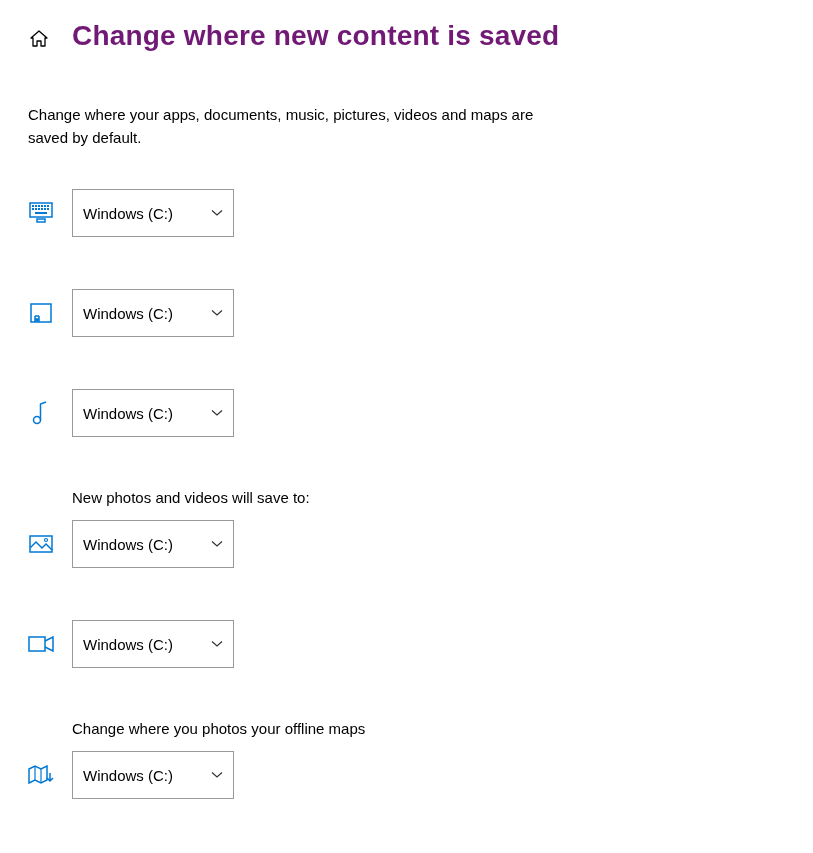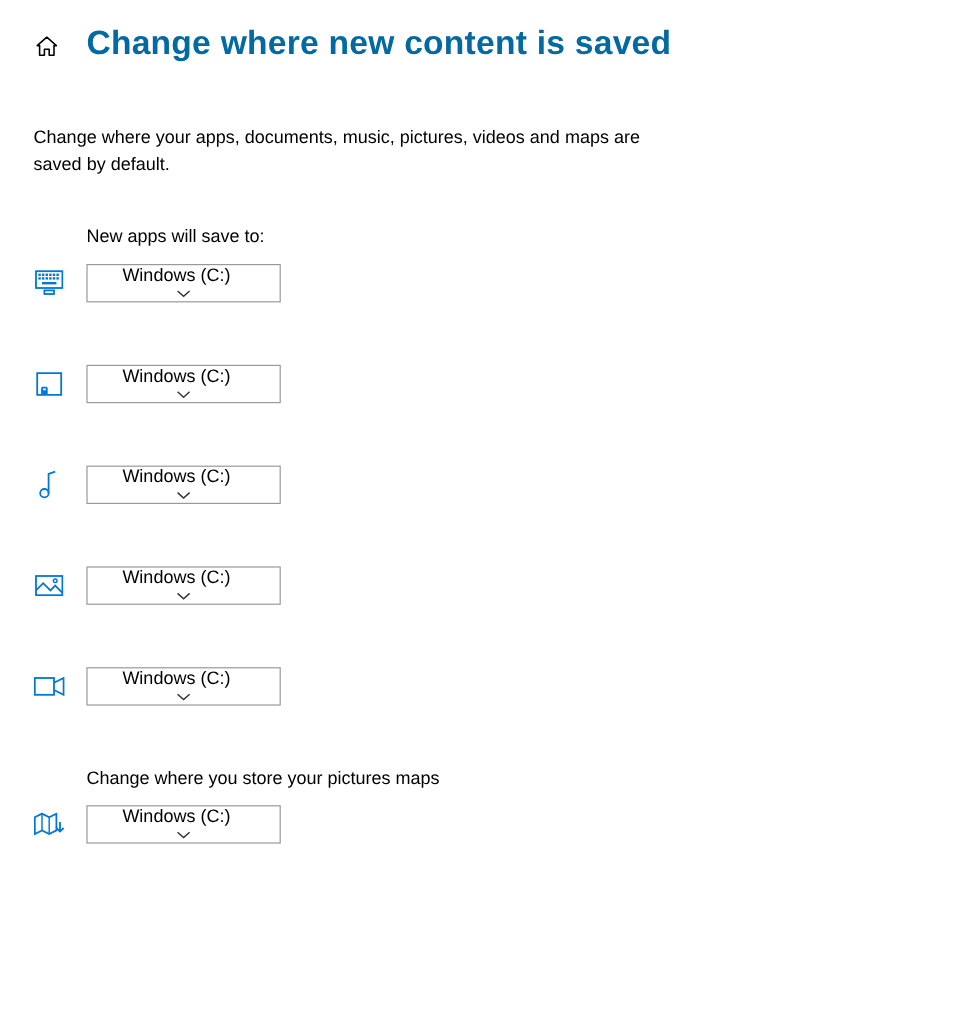--- a/index.html
+++ b/index.html
@@ -25,21 +25,21 @@
       width: 22px;
       height: 22px;
       display: flex;
       align-items: center;
       justify-content: center;
       margin-top: 6px;
     }
     .page-title {
       font-size: 28px;
       font-weight: 600;
-      color: #0369a1;
+      color: #701a75;
       letter-spacing: 0.2px;
     }
     .description {
       font-size: 15px;
       color: #000000;
       line-height: 1.5;
       max-width: 545px;
       margin-bottom: 40px;
       margin-top: 32px;
     }
@@ -70,27 +70,26 @@
       align-items: center;
       justify-content: center;
       flex-shrink: 0;
     }
     .dropdown {
       display: flex;
       align-items: center;
       justify-content: space-between;
       border: 1px solid #999999;
       background: #ffffff;
-      height: 32px;
+      height: 48px;
       min-width: 162px;
       padding: 0 10px 0 10px;
       cursor: pointer;
       font-size: 15px;
       color: #000000;
-      flex-direction: column;
     }
     .dropdown-value {
       margin-right: 12px;
     }
     .chevron {
       width: 12px;
       height: 12px;
       display: flex;
       align-items: center;
       justify-content: center;
@@ -106,21 +105,20 @@
     </svg>
   </div>
   <h1 class="page-title">Change where new content is saved</h1>
 </div>
 
 <p class="description">Change where your apps, documents, music, pictures, videos and maps are saved by default.</p>
 
 <div class="settings-list">
 
   <div class="setting-group">
-    <div class="setting-label">New apps will save to:</div>
     <div class="setting-row">
       <div class="category-icon">
         <svg width="24" height="22" viewBox="0 0 24 22" fill="none">
           <rect x="1" y="1" width="22" height="14" stroke="#0078D4" stroke-width="1.5" fill="none"></rect>
           <rect x="3" y="3" width="2" height="2" fill="#0078D4"></rect>
           <rect x="6" y="3" width="2" height="2" fill="#0078D4"></rect>
           <rect x="9" y="3" width="2" height="2" fill="#0078D4"></rect>
           <rect x="12" y="3" width="2" height="2" fill="#0078D4"></rect>
           <rect x="15" y="3" width="2" height="2" fill="#0078D4"></rect>
           <rect x="18" y="3" width="2" height="2" fill="#0078D4"></rect>
@@ -178,20 +176,21 @@
         <span class="chevron">
           <svg width="12" height="8" viewBox="0 0 12 8">
               <path d="M1 1.5 L6 6 L11 1.5" stroke="#333333" stroke-width="1.2" fill="none"></path>
             </svg>
         </span>
       </div>
     </div>
   </div>
 
   <div class="setting-group">
+    <div class="setting-label">New photos and videos will save to:</div>
     <div class="setting-row">
       <div class="category-icon">
         <svg width="24" height="18" viewBox="0 0 24 18" fill="none">
           <rect x="1" y="1" width="22" height="16" stroke="#0078D4" stroke-width="1.5" fill="none"></rect>
           <path d="M1 13 L7 7 L13 13 L17 9 L23 15" stroke="#0078D4" stroke-width="1.5" fill="none"></path>
           <circle cx="17" cy="5" r="1.5" stroke="#0078D4" stroke-width="1.2" fill="none"></circle>
         </svg>
       </div>
       <div class="dropdown">
         <span class="dropdown-value">Windows (C:)</span>
@@ -217,21 +216,21 @@
         <span class="chevron">
           <svg width="12" height="8" viewBox="0 0 12 8">
               <path d="M1 1.5 L6 6 L11 1.5" stroke="#333333" stroke-width="1.2" fill="none"></path>
             </svg>
         </span>
       </div>
     </div>
   </div>
 
   <div class="setting-group">
-    <div class="setting-label">Change where you store your pictures maps</div>
+    <div class="setting-label">Change where you photos your offline maps</div>
     <div class="setting-row">
       <div class="category-icon">
         <svg width="26" height="20" viewBox="0 0 26 20" fill="none">
           <path d="M1 4 L7 1 L13 4 L19 1 L19 15 L13 18 L7 15 L1 18 Z" stroke="#0078D4" stroke-width="1.5" fill="none"></path>
           <path d="M7 1 L7 15 M13 4 L13 18" stroke="#0078D4" stroke-width="1.2" fill="none"></path>
           <path d="M22 8 L22 16 M19 13 L22 16 L25 13" stroke="#0078D4" stroke-width="1.5" fill="none"></path>
         </svg>
       </div>
       <div class="dropdown">
         <span class="dropdown-value">Windows (C:)</span>

